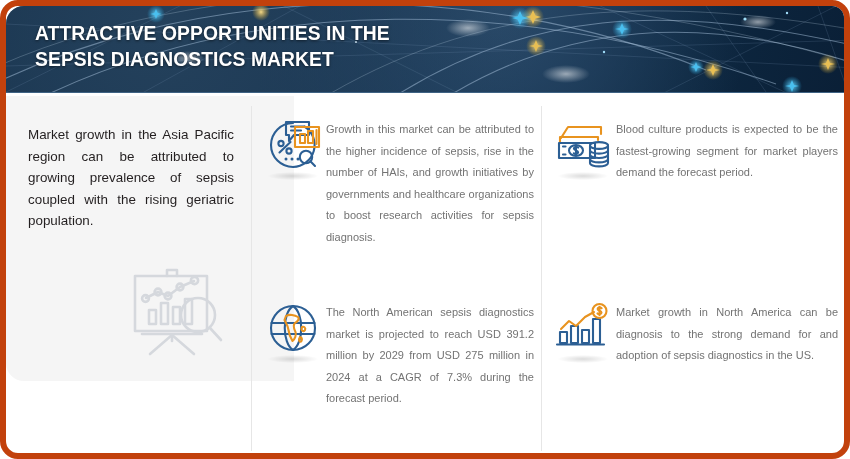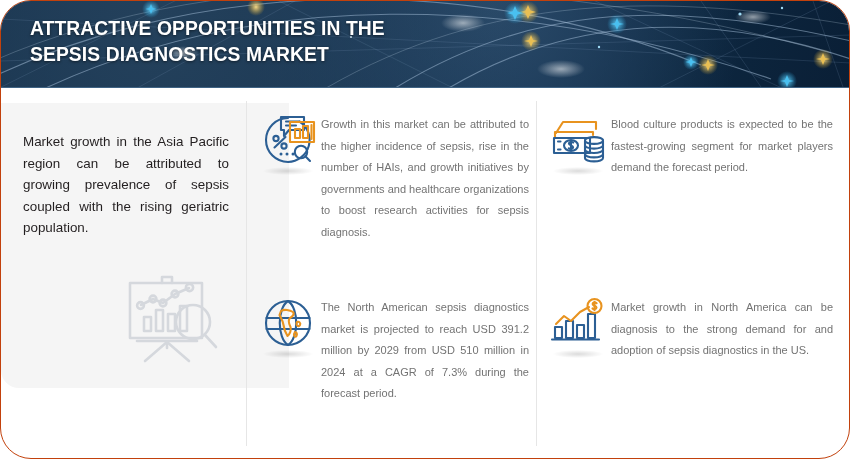--- a/index.html
+++ b/index.html
@@ -10,24 +10,24 @@
     height: 459px;
     overflow: hidden;
     font-family: "Liberation Sans", sans-serif;
   }
 
   #card {
     position: relative;
     width: 850px;
     height: 459px;
     box-sizing: border-box;
-    border-radius: 31px;
+    border-radius: 18px;
     overflow: hidden;
     background: #ffffff;
-    border: 1px solid #c2410c;
+    border: 6px solid #c2410c;
   }
 
   
   #header {
     position: absolute;
     left: 0; top: 0;
     width: 850px;
     height: 86px;
     background:
       radial-gradient(circle at 18% 30%, #24415c 0%, rgba(36,65,92,0) 55%),
@@ -60,21 +60,21 @@
   
   #body {
     position: absolute;
     left: 0; top: 86px;
     width: 850px;
     height: 373px;
   }
 
   #col-left {
     position: absolute;
-    left: 0; top: 16px;
+    left: 0; top: 4px;
     width: 245px;
     height: 285px;
     background: #f5f5f5;
     border-bottom-left-radius: 18px;
     padding-left: 43px;
   }
 
   .v-divider {
     position: absolute;
     top: 14px;
@@ -313,21 +313,21 @@
         <g fill="none" stroke="#e8931f" stroke-width="2.1" stroke-linecap="round" stroke-linejoin="round">
           <path d="M22 17 C 25 15, 31 16, 34 18 C 36 20, 33 23, 31 24
                    C 29 26, 30 30, 31.5 33 C 32.5 36, 31 40, 28.5 42
                    C 26.5 39, 25 35, 24.5 31 C 24 27, 22 24, 20.5 21 Z"></path>
           <path d="M38 28 C 40 27, 42 29, 41 31 C 40 33, 37.5 32, 37.5 30 Z"></path>
           <path d="M36 38 C 37.5 38, 38.5 40, 37.5 42 C 36.5 43.5, 35 42.5, 35 40.5 Z"></path>
         </g>
       </svg>
     </div>
     <div class="shadow"></div>
-    <div class="btext">The North American sepsis diagnostics market is projected to reach USD 391.2 million by 2029 from USD 510 million in 2024 at a CAGR of 7.3% during the forecast period.</div>
+    <div class="btext">The North American sepsis diagnostics market is projected to reach USD 391.2 million by 2029 from USD 275 million in 2024 at a CAGR of 7.3% during the forecast period.</div>
   </div>
 
   <div class="block" id="block-blood">
     <div class="icon-wrap">
       <svg width="58" height="58" viewBox="0 0 58 58">
 
         <g fill="none" stroke="#e8931f" stroke-width="2.1" stroke-linecap="round" stroke-linejoin="round">
           <path d="M7 22 L14 11 L47 11 L47 18"></path>
           <path d="M6 26 L6 21 L44 21 L44 24"></path>
           <path d="M37 11 L44 11"></path>

